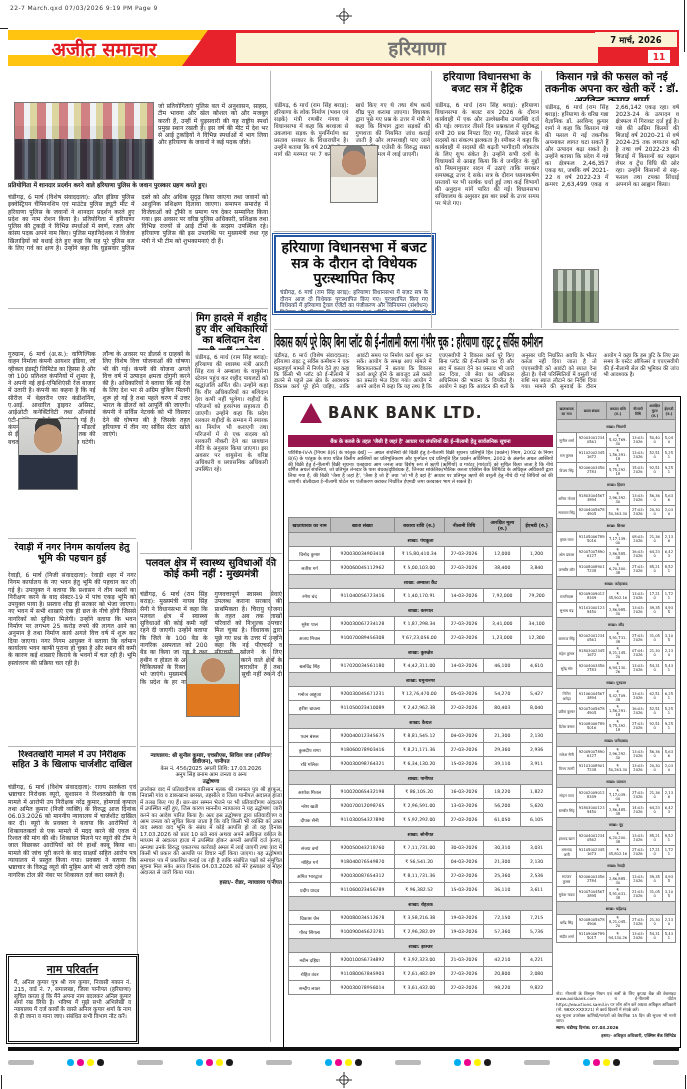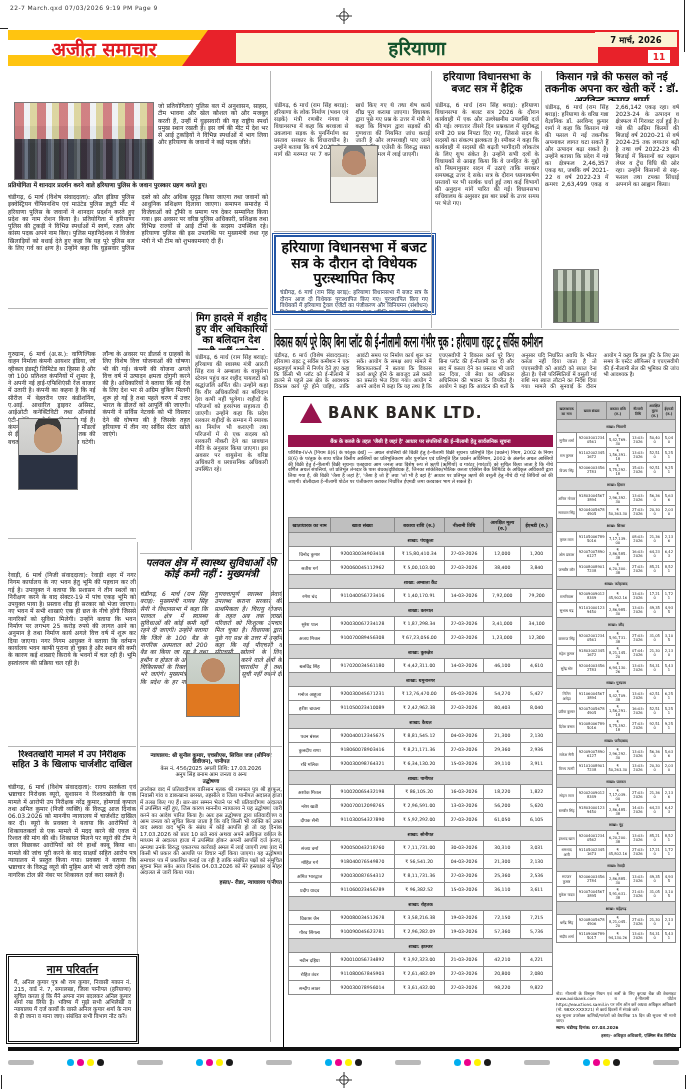--- a/index.html
+++ b/index.html
@@ -12,21 +12,21 @@
   .crop{background:#222;}
   
   .masthead{left:8px;top:30px;width:671px;height:36px;background:var(--masthead-red,#e8222a);}
   .mh-yellow{left:0;top:0;width:200px;height:36px;background:var(--masthead-yellow,#ffc410);
              clip-path:polygon(0 0,100% 0,87% 100%,0 100%);}
   .mh-yellow::before{content:"";position:absolute;left:0;top:10px;width:100%;height:15px;background:#fff;}
   .mh-logo{left:0;top:6px;width:192px;text-align:center;font-size:19px;font-weight:900;
            color:var(--logo-red,#e01b22);z-index:2;
            text-shadow:0 0 1px #fff,0 0 2px #fff,1px 1px 0 #fff,-1px -1px 0 #fff;}
   .mh-center{left:228px;top:3px;width:362px;height:30px;background:var(--cream,#fbf3d5);
-             display:flex;align-items:center;justify-content:center;font-size:19px;font-weight:900;color:#14532d;}
+             display:flex;align-items:center;justify-content:center;font-size:19px;font-weight:900;color:#737373;}
   .mh-date{right:2px;top:2px;width:82px;height:15px;background:var(--cream,#fbf3d5);
            display:flex;align-items:center;justify-content:center;font-size:8.5px;font-weight:700;color:#111;}
   .mh-page{right:9px;bottom:3px;width:22px;height:13px;background:#fff;display:flex;align-items:center;
            justify-content:center;font-size:9px;font-weight:900;color:var(--masthead-red,#e8222a);}
   
   .vrule{width:1px;background:#b5b5b5;}
   .hrule{height:1px;background:#b5b5b5;}
   
   .headline{font-weight:900;color:#0d0d0d;line-height:1.12;text-align:center;overflow:hidden;}
   .h-squeeze{white-space:nowrap;transform-origin:left center;display:inline-block;}
@@ -137,26 +137,27 @@
   </div>
   <div class="abs vrule" style="left:191px;top:312px;height:238px;"></div>
 
   <div class="abs" style="left:195px;top:312px;width:73px;height:238px;overflow:hidden;">
     <div class="headline" style="font-size:10px;height:38px;">मिग हादसे में शहीद हुए वीर अधिकारियों का बलिदान देश कभी नहीं भूलेगा : आरती राव</div>
     <div class="abs body-txt" style="left:0;top:42px;width:73px;height:196px;font-size:5.8px;line-height:7px;">चंडीगढ़, 6 मार्च (राम सिंह बराड़): हरियाणा की स्वास्थ्य मंत्री आरती सिंह राव ने अम्बाला के वायुसेना स्टेशन पहुंच कर शहीद पायलटों को श्रद्धांजलि अर्पित की। उन्होंने कहा कि वीर अधिकारियों का बलिदान देश कभी नहीं भूलेगा। शहीदों के परिजनों को हरसंभव सहायता दी जाएगी। उन्होंने कहा कि प्रदेश सरकार शहीदों के सम्मान में स्मारक का निर्माण भी कराएगी तथा परिजनों में से एक सदस्य को सरकारी नौकरी देने का प्रावधान नीति के अनुसार किया जाएगा। इस अवसर पर वायुसेना के वरिष्ठ अधिकारी व प्रशासनिक अधिकारी उपस्थित रहे।</div>
   </div>
 
   <div class="abs hrule" style="left:8px;top:538px;width:128px;"></div>
   <div class="abs" style="left:8px;top:542px;width:128px;height:202px;overflow:hidden;">
+    <div class="headline" style="font-size:9.5px;height:26px;">रेवाड़ी में नगर निगम कार्यालय हेतु भूमि की पहचान हुई</div>
     <div class="abs body-txt" style="left:0;top:29px;width:128px;height:172px;">रेवाड़ी, 6 मार्च (निजी संवाददाता): रेवाड़ी शहर में नगर निगम कार्यालय के नए भवन हेतु भूमि की पहचान कर ली गई है। उपायुक्त ने बताया कि प्रशासन ने तीन स्थलों का निरीक्षण करने के बाद सेक्टर-19 में पांच एकड़ भूमि को उपयुक्त पाया है। प्रस्ताव शीघ्र ही सरकार को भेजा जाएगा। नए भवन में सभी शाखाएं एक ही छत के नीचे होंगी जिससे नागरिकों को सुविधा मिलेगी। उन्होंने बताया कि भवन निर्माण पर लगभग 25 करोड़ रुपये की लागत आने का अनुमान है तथा निर्माण कार्य अगले वित्त वर्ष में शुरू कर दिया जाएगा। नगर निगम आयुक्त ने बताया कि वर्तमान कार्यालय भवन काफी पुराना हो चुका है और स्थान की कमी के कारण कई शाखाएं किराये के भवनों में चल रही हैं। भूमि हस्तांतरण की प्रक्रिया चल रही है।</div>
   </div>
   <div class="abs vrule" style="left:137px;top:542px;height:500px;"></div>
 
   <div class="abs hrule" style="left:140px;top:553px;width:142px;"></div>
-  <div class="abs" style="left:140px;top:557px;width:142px;height:186px;overflow:hidden;font-style:italic;">
+  <div class="abs" style="left:140px;top:557px;width:142px;height:186px;overflow:hidden;">
     <div class="headline" style="font-size:10px;height:30px;">पलवल क्षेत्र में स्वास्थ्य सुविधाओं की कोई कमी नहीं : मुख्यमंत्री</div>
     <div class="abs body-txt cols2" style="left:0;top:33px;width:142px;height:152px;">चंडीगढ़, 6 मार्च (राम सिंह बराड़): मुख्यमंत्री नायब सिंह सैनी ने विधानसभा में कहा कि पलवल क्षेत्र में स्वास्थ्य सुविधाओं की कोई कमी नहीं रहने दी जाएगी। उन्होंने बताया कि जिले के 100 बैड के नागरिक अस्पताल को 200 बैड का किया जा रहा है तथा हथीन व होडल के अस्पतालों में चिकित्सकों के रिक्त पद शीघ्र भरे जाएंगे। मुख्यमंत्री ने कहा कि प्रदेश के हर नागरिक को गुणवत्तापूर्ण स्वास्थ्य सेवाएं उपलब्ध कराना सरकार की प्राथमिकता है। चिरायु योजना के तहत अब तक लाखों परिवारों को निःशुल्क उपचार मिल चुका है। विधायक द्वारा पूछे गए प्रश्न के उत्तर में उन्होंने कहा कि नई पीएचसी व सीएचसी खोलने के लिए मापदंड पूरे करने वाले क्षेत्रों के प्रस्ताव विचाराधीन हैं तथा फसल कार्य सूची नहीं रुकने दी जाएगी।</div>
     <div class="abs photo ph-saffron" style="left:46px;top:96px;width:52px;height:62px;"></div>
   </div>
 
   <div class="abs hrule" style="left:8px;top:746px;width:128px;"></div>
   <div class="abs" style="left:8px;top:750px;width:128px;height:198px;overflow:hidden;">
     <div class="headline" style="font-size:8.8px;height:30px;">रिश्वतखोरी मामले में उप निरीक्षक सहित 3 के खिलाफ चार्जशीट दाखिल</div>
     <div class="abs body-txt" style="left:0;top:33px;width:128px;height:162px;">चंडीगढ़, 6 मार्च (विशेष संवाददाता): राज्य सतर्कता एवं भ्रष्टाचार निरोधक ब्यूरो, सुशासन ने रिश्वतखोरी के एक मामले में आरोपी उप निरीक्षक नरेंद्र कुमार, होमगार्ड कृपाल तथा अमित कुमार (निजी व्यक्ति) के विरुद्ध आज दिनांक 06.03.2026 को माननीय न्यायालय में चार्जशीट दाखिल कर दी। ब्यूरो के प्रवक्ता ने बताया कि आरोपियों ने शिकायतकर्ता से एक मामले में मदद करने की एवज में रिश्वत की मांग की थी। शिकायत मिलने पर ब्यूरो की टीम ने जाल बिछाकर आरोपियों को रंगे हाथों काबू किया था। मामले की जांच पूरी करने के बाद साक्ष्यों सहित आरोप पत्र न्यायालय में प्रस्तुत किया गया। प्रवक्ता ने बताया कि भ्रष्टाचार के विरुद्ध ब्यूरो की मुहिम आगे भी जारी रहेगी तथा नागरिक टोल फ्री नंबर पर शिकायत दर्ज करा सकते हैं।</div>
   </div>

